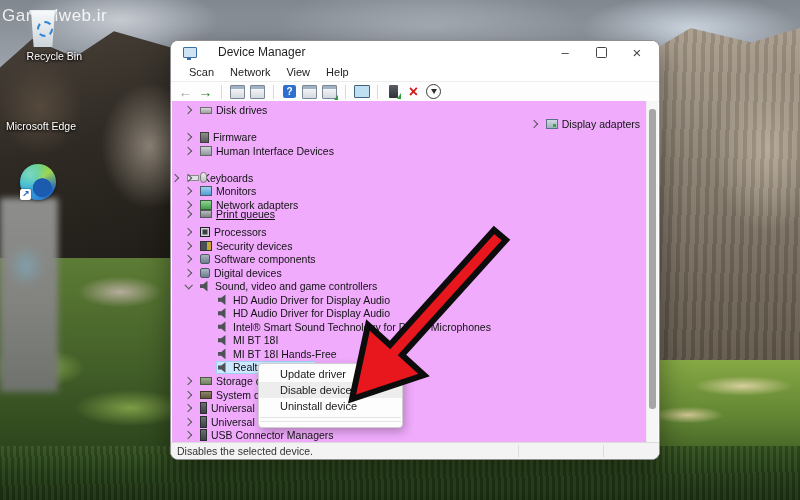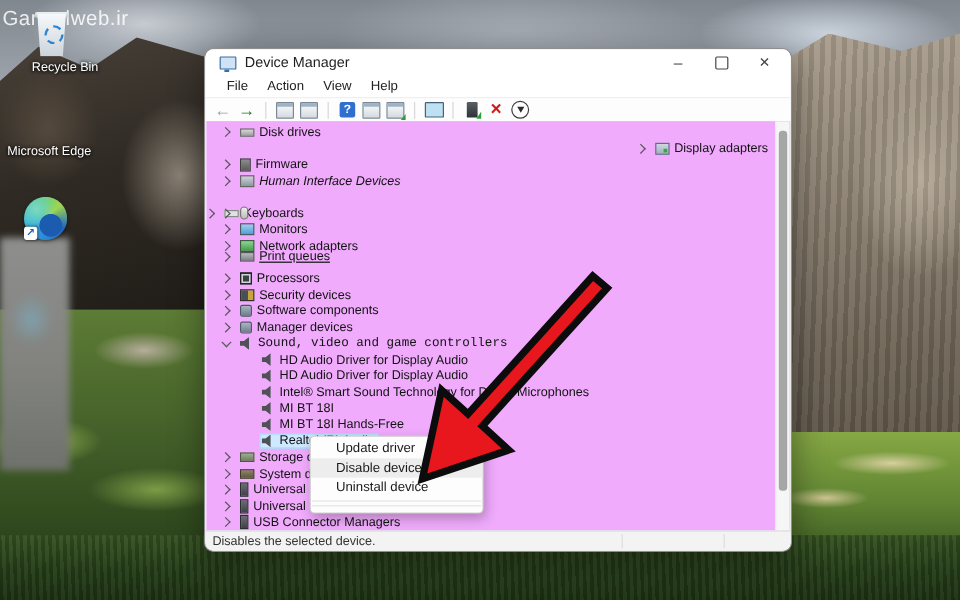--- a/index.html
+++ b/index.html
@@ -63,21 +63,21 @@
     box-shadow:0 0 2px rgba(0,0,0,.5);}
 
   
   .window{left:170px;top:40px;width:490px;height:420px;z-index:10;background:#fff;
     border-radius:8px;overflow:hidden;border:1px solid #8f8f8f;
     box-shadow:0 10px 28px rgba(0,0,0,.4);box-sizing:border-box;}
   .titlebar{left:0;top:0;right:0;height:22px;background:#fff;display:flex;align-items:center;}
   .tb-icon{width:12px;height:9px;margin-left:12px;border:1px solid #3a6ea5;background:#cfe3f5;
     border-radius:1px;position:relative;}
   .tb-icon::after{content:"";position:absolute;left:3px;bottom:-3px;width:4px;height:2px;background:#3a6ea5;}
-  .title{font-size:12px;color:#1f1f1f;margin-left:7px;}
+  .title{font-size:12px;color:#1f1f1f;margin-left:21px;}
   .winbtns{position:absolute;right:4px;top:0;height:22px;display:flex;}
   .wbtn{width:36px;height:22px;display:flex;align-items:center;justify-content:center;color:#444;}
   .wbtn.min{font-size:13px;}
   .maxsq{width:9px;height:9px;border:1.2px solid #444;border-radius:1.5px;}
   .wbtn.close{font-size:15px;}
 
   .menubar{left:0;top:22px;right:0;height:18px;background:#fff;border-bottom:1px solid #ececec;
     display:flex;align-items:center;padding-left:10px;gap:0;}
   .mi{font-size:11px;color:#222;padding:0 8px;}
 
@@ -181,22 +181,22 @@
     <span class="title">Device Manager</span>
     <div class="winbtns">
       <div class="wbtn min">–</div>
       <div class="wbtn">
           <span class="maxsq"></span>
         </div>
       <div class="wbtn close">×</div>
     </div>
   </div>
   <div class="abs menubar" id="menubar">
-      <span class="mi">File</span>
-      <span class="mi">Action</span>
+      <span class="mi">Scan</span>
+      <span class="mi">Network</span>
       <span class="mi">View</span>
       <span class="mi">Help</span>
     </div>
   <div class="abs toolbar" id="toolbar">
       <span class="tb" style="color: rgb(154, 161, 168); font-size: 14px;">←</span>
       <span class="tb" style="color: rgb(30, 122, 30); font-size: 14px;">→</span>
       <div class="tbsep"></div>
       <span class="tb">
         <span class="tb-box"></span>
       </span>
@@ -244,21 +244,21 @@
             <span>Display adapters</span>
           </span>
         </div>
         <div class="trow" style="top: 29.1px; padding-left: 13px;">
           <span class="chev col"></span>
           <span class="lblwrap">
             <span class="ticon icon-firmware"></span>
             <span>Firmware</span>
           </span>
         </div>
-        <div class="trow" style="top: 42.65px; padding-left: 13px; font-style: italic;">
+        <div class="trow" style="top: 42.65px; padding-left: 13px;">
           <span class="chev col"></span>
           <span class="lblwrap">
             <span class="ticon icon-hid"></span>
             <span>Human Interface Devices</span>
           </span>
         </div>
         <div class="trow" style="top: 70px; ">
           <span class="chev col"></span>
           <span class="lblwrap">
             <span class="ticon icon-keyboard"></span>
@@ -310,24 +310,24 @@
           <span class="chev col"></span>
           <span class="lblwrap">
             <span class="ticon icon-software"></span>
             <span>Software components</span>
           </span>
         </div>
         <div class="trow" style="top: 164.6px; padding-left: 13px;">
           <span class="chev col"></span>
           <span class="lblwrap">
             <span class="ticon icon-software"></span>
-            <span>Manager devices</span>
-          </span>
-        </div>
-        <div class="trow" style="top: 178.15px; padding-left: 13px; font-family: Liberation Mono, monospace;">
+            <span>Digital devices</span>
+          </span>
+        </div>
+        <div class="trow" style="top: 178.15px; padding-left: 13px;">
           <span class="chev exp"></span>
           <span class="lblwrap">
             <span class="ticon icon-sound"></span>
             <span>Sound, video and game controllers</span>
           </span>
         </div>
         <div class="trow" style="top: 191.7px; padding-left: 44px;">
           <span class="lblwrap">
             <span class="ticon icon-sound"></span>
             <span>HD Audio Driver for Display Audio</span>

